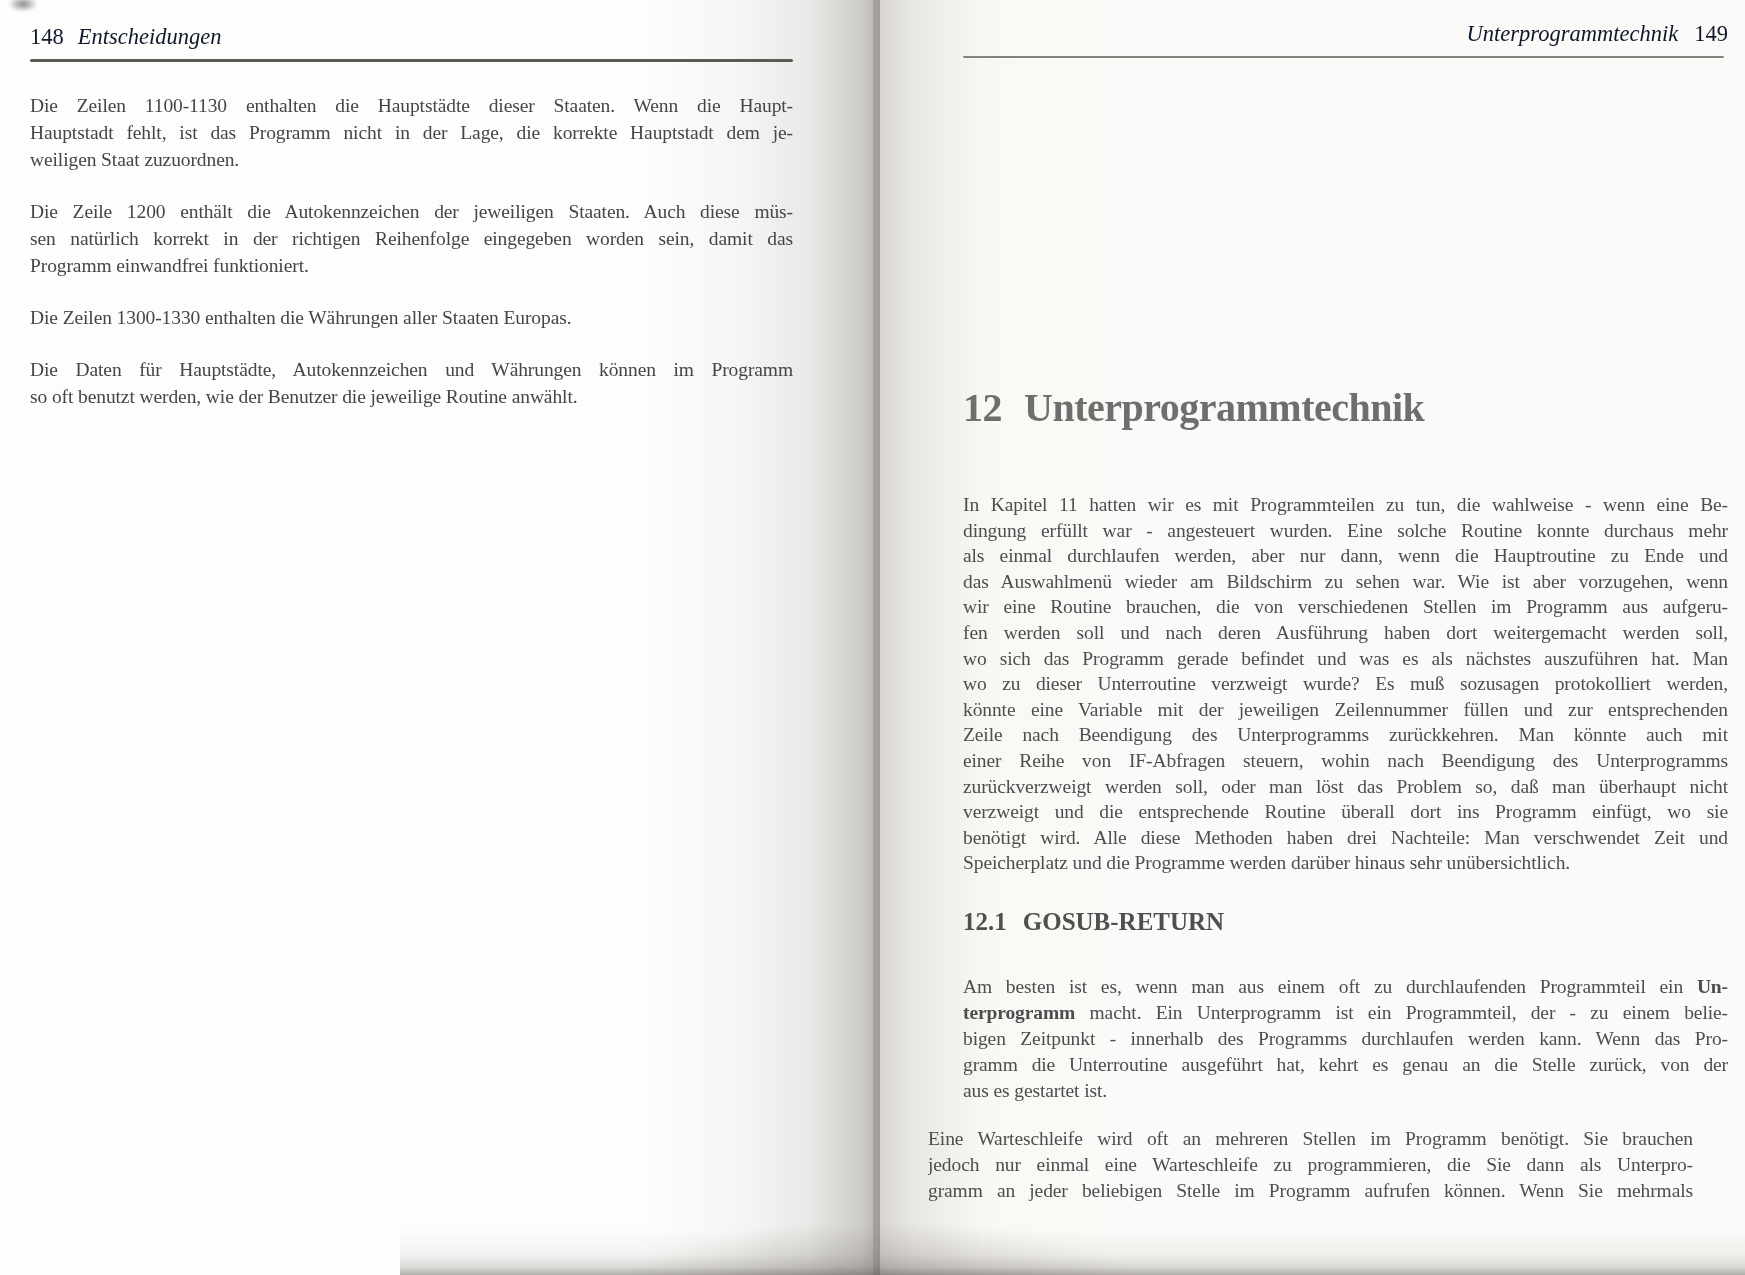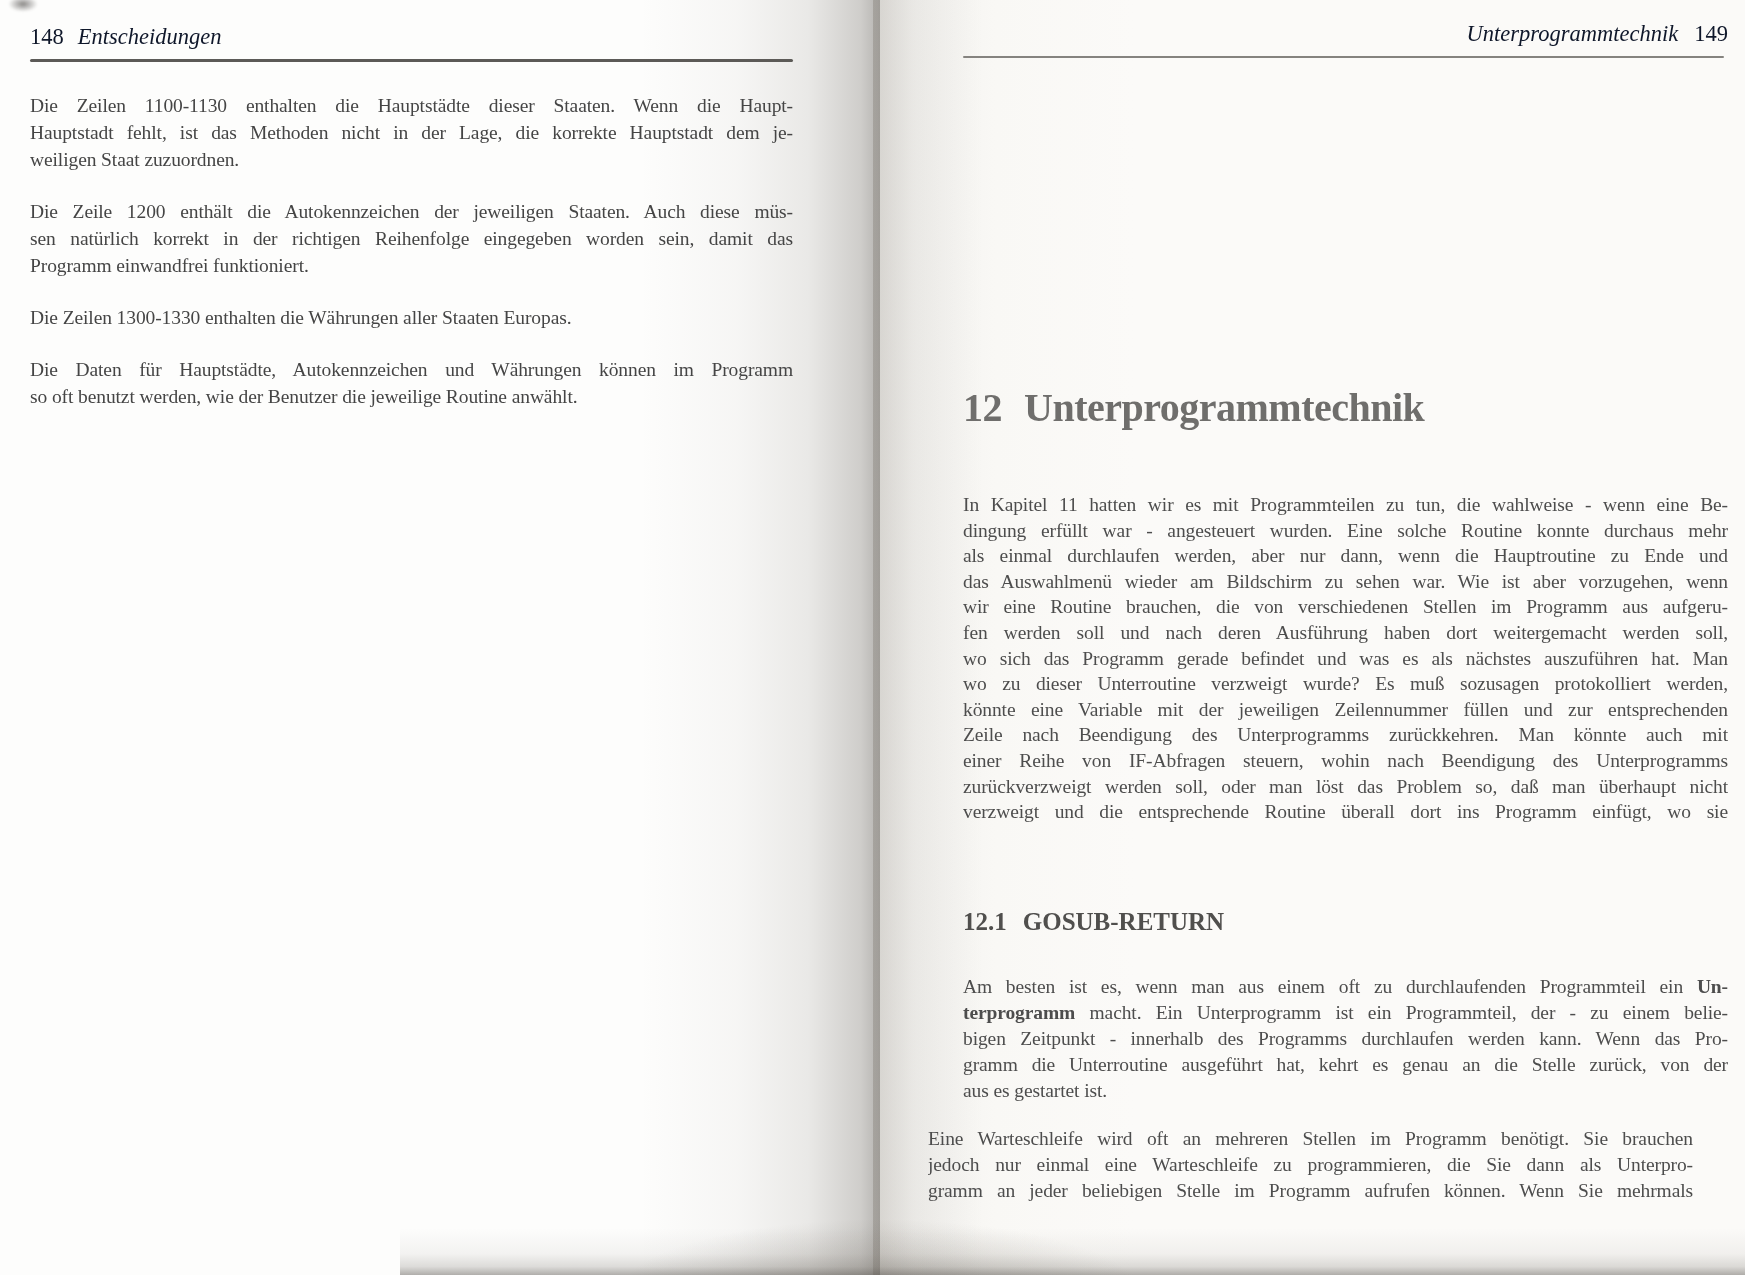--- a/index.html
+++ b/index.html
@@ -108,21 +108,21 @@
 <div class="corner-artifact"></div>
 
 <div class="running-head rh-left">
   <span class="pgnum">148</span><span class="rtitle">Entscheidungen</span>
 </div>
 <div class="rule rule-left"></div>
 
 <div class="col col-left bodytext left-text">
   <div class="para">
     <div class="line">Die Zeilen 1100-1130 enthalten die Hauptstädte dieser Staaten. Wenn die Haupt-</div>
-    <div class="line">Hauptstadt fehlt, ist das Methoden nicht in der Lage, die korrekte Hauptstadt dem je-</div>
+    <div class="line">Hauptstadt fehlt, ist das Programm nicht in der Lage, die korrekte Hauptstadt dem je-</div>
     <div class="line last">weiligen Staat zuzuordnen.</div>
   </div>
   <div class="para">
     <div class="line">Die Zeile 1200 enthält die Autokennzeichen der jeweiligen Staaten. Auch diese müs-</div>
     <div class="line">sen natürlich korrekt in der richtigen Reihenfolge eingegeben worden sein, damit das</div>
     <div class="line last">Programm einwandfrei funktioniert.</div>
   </div>
   <div class="para">
     <div class="line last">Die Zeilen 1300-1330 enthalten die Währungen aller Staaten Europas.</div>
   </div>
@@ -148,20 +148,22 @@
   <div class="line">das Auswahlmenü wieder am Bildschirm zu sehen war. Wie ist aber vorzugehen, wenn</div>
   <div class="line">wir eine Routine brauchen, die von verschiedenen Stellen im Programm aus aufgeru-</div>
   <div class="line">fen werden soll und nach deren Ausführung haben dort weitergemacht werden soll,</div>
   <div class="line">wo sich das Programm gerade befindet und was es als nächstes auszuführen hat. Man</div>
   <div class="line">wo zu dieser Unterroutine verzweigt wurde? Es muß sozusagen protokolliert werden,</div>
   <div class="line">könnte eine Variable mit der jeweiligen Zeilennummer füllen und zur entsprechenden</div>
   <div class="line">Zeile nach Beendigung des Unterprogramms zurückkehren. Man könnte auch mit</div>
   <div class="line">einer Reihe von IF-Abfragen steuern, wohin nach Beendigung des Unterprogramms</div>
   <div class="line">zurückverzweigt werden soll, oder man löst das Problem so, daß man überhaupt nicht</div>
   <div class="line">verzweigt und die entsprechende Routine überall dort ins Programm einfügt, wo sie</div>
+  <div class="line">benötigt wird. Alle diese Methoden haben drei Nachteile: Man verschwendet Zeit und</div>
+  <div class="line last">Speicherplatz und die Programme werden darüber hinaus sehr unübersichtlich.</div>
 </div>
 
 <div class="section-heading">
   <span class="secnum">12.1</span><span>GOSUB-RETURN</span>
 </div>
 
 <div class="col col-right-gosub bodytext right-text">
   <div class="line g-line"><span>Am besten ist es, wenn man aus einem oft zu durchlaufenden Programmteil ein </span><b>Un-</b></div>
   <div class="line g-line"><b>terprogramm</b><span> macht. Ein Unterprogramm ist ein Programmteil, der - zu einem belie-</span></div>
   <div class="line g-line">bigen Zeitpunkt - innerhalb des Programms durchlaufen werden kann. Wenn das Pro-</div>

